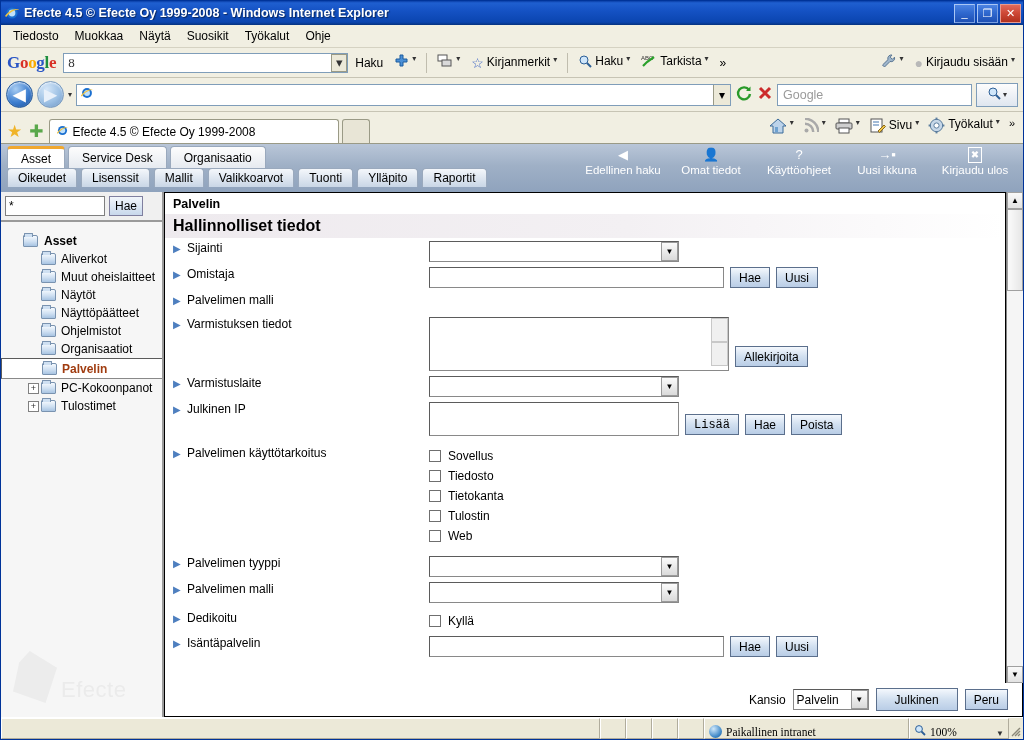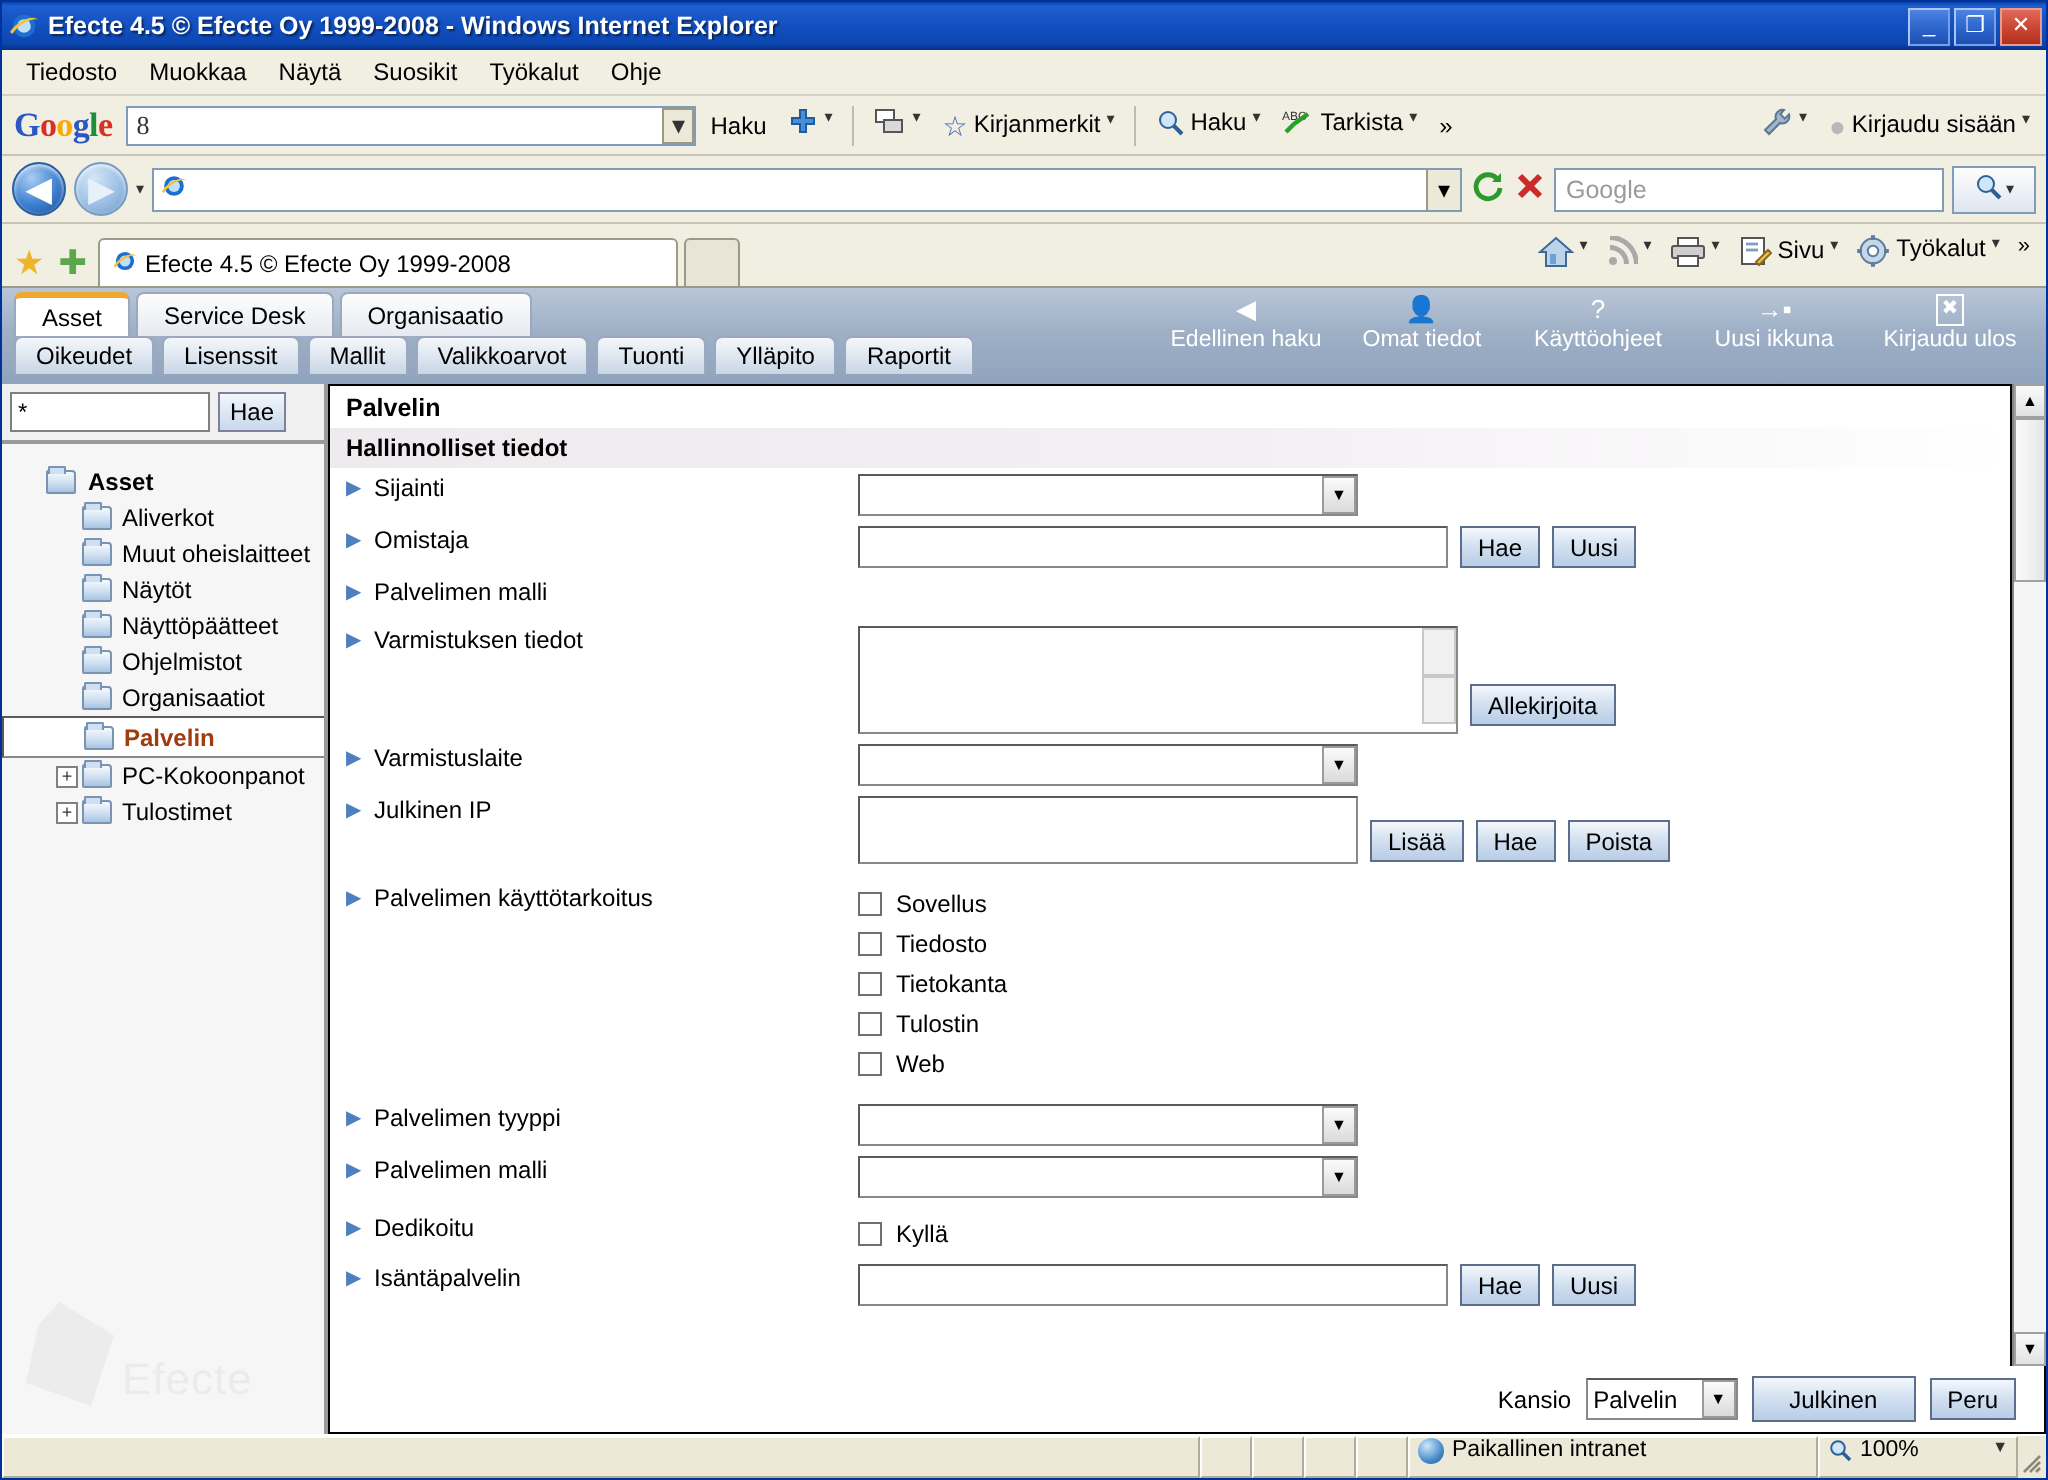--- a/index.html
+++ b/index.html
@@ -138,21 +138,21 @@
               clip-path:polygon(38% 0%, 100% 32%, 74% 100%, 0% 78%, 14% 22%); }
   .wm-text { font-size:22px; color:#d2d2d2; font-family:"Liberation Sans",sans-serif;
              letter-spacing:.5px; }
 
   
   .formwrap { flex:1; display:flex; flex-direction:column; overflow:hidden; background:#fff;}
   .formpanel { flex:1; display:flex; overflow:hidden; }
   .formscroll { flex:1; overflow:hidden; background:#fff;
                 border-left:1px solid #000; border-top:1px solid #000; border-right:1px solid #000; }
   .form-title { font-weight:bold; font-size:12.5px; padding:4px 0 3px 8px; background:#fff; }
-  .section-hd { font-weight:bold; font-size:12px; padding:3px 0 3px 8px;
+  .section-hd { font-weight:bold; font-size:16px; padding:3px 0 3px 8px;
                 background:linear-gradient(90deg,#eeeaee 0%,#f3f0f3 55%,#ffffff 100%); }
   .row { display:flex; align-items:flex-start; min-height:24px; padding:3px 0 2px 0; }
   .row .lbl { flex:0 0 264px; display:flex; align-items:flex-start; gap:5px; padding-left:8px;
               font-size:12px; }
   .arrow { color:#4e7fbf; font-size:10px; line-height:15px; flex:0 0 9px; }
   .ctl { flex:1; display:flex; align-items:flex-start; gap:6px; }
   .inp { height:21px; background:#fff; border:1px solid #898989;
          border-top-color:#5b5b5b; border-left-color:#5b5b5b; }
   .inp.w295 { width:295px; }
   .sel { height:21px; width:250px; background:#fff; border:1px solid #898989;
@@ -193,21 +193,21 @@
                 font-size:12px; }
   .kansio-sel .arrowbox { margin-left:auto; width:17px; height:19px;
                           background:linear-gradient(180deg,#fbfbfb,#dadada);
                           border:1px solid #9a9a9a; display:flex; align-items:center;
                           justify-content:center; font-size:8px; }
 
   
   .statusbar { height:22px; flex:0 0 22px; display:flex; align-items:stretch;
                background:#ece9d8; border-top:1px solid #fff; font-size:11.5px; }
   .sb-cell { border:1px solid #b0ac9c; border-top-color:#fff; border-left-color:#fff;
-             display:flex; align-items:flex-start; padding:0 4px; }
+             display:flex; align-items:flex-end; padding:0 4px;font-family:Liberation Serif, serif; }
   .sb-grow { flex:1; }
   .sb-zone { flex:0 0 205px; justify-content:flex-start; gap:4px; }
   .sb-zoom { flex:0 0 100px; gap:4px; }
   .globe { width:13px; height:13px; border-radius:50%;
            background:radial-gradient(circle at 35% 30%, #cfe8fb, #3d86c6 65%, #1b5a93); flex:0 0 13px;}
   .grip { width:14px; display:flex; align-items:flex-end; justify-content:flex-end; padding:0 2px 2px 0;}
 </style>
 </head>
 <body>
 
@@ -594,21 +594,21 @@
               </span>
             </div>
 
             <div class="row">
               <span class="lbl">
                 <span class="arrow">▶</span>
                 <span>Julkinen IP</span>
               </span>
               <span class="ctl" style="align-items:flex-end;">
                 <span class="ta" style="height:34px;width:250px;"></span>
-                <span class="btn" style="margin-bottom:1px;">Lisää</span>
+                <span class="btn" style="margin-bottom:1px;font-family:Liberation Mono, monospace;">Lisää</span>
                 <span class="btn" style="margin-bottom:1px;">Hae</span>
                 <span class="btn" style="margin-bottom:1px;">Poista</span>
               </span>
             </div>
 
             <div class="row" style="padding-top:8px;">
               <span class="lbl">
                 <span class="arrow">▶</span>
                 <span>Palvelimen käyttötarkoitus</span>
               </span>

